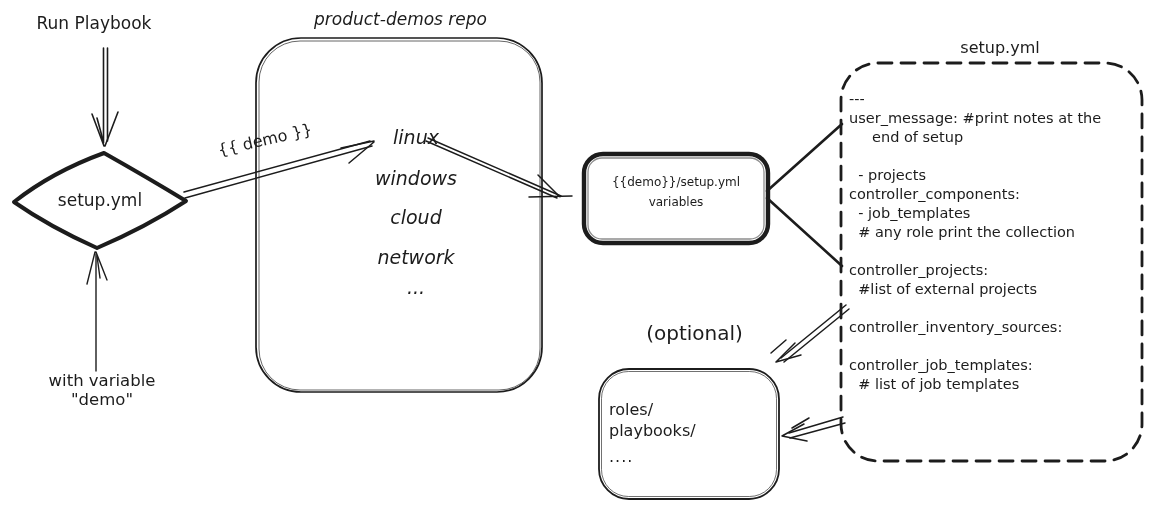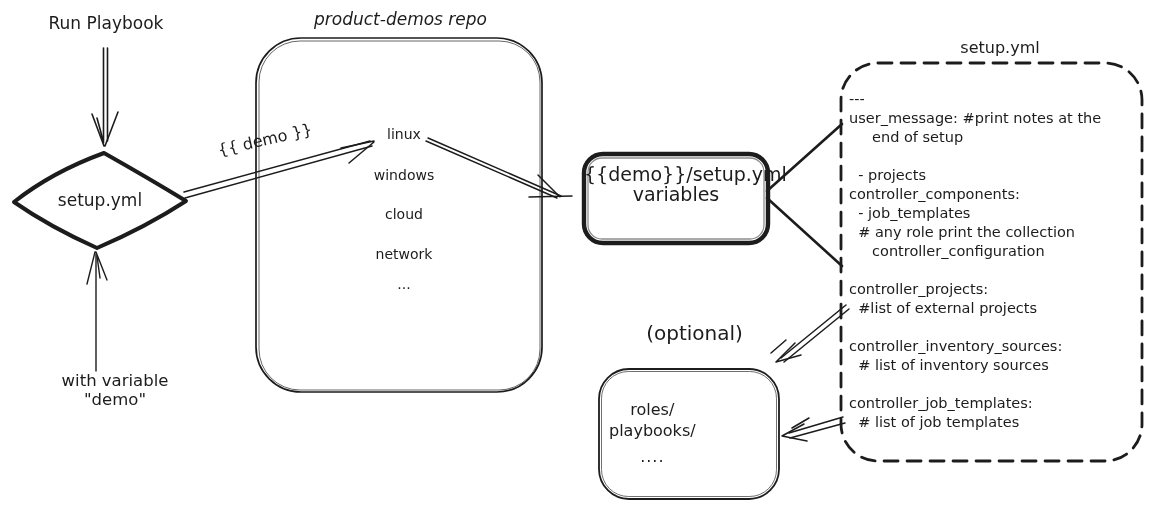--- a/index.html
+++ b/index.html
@@ -10,37 +10,37 @@
     width: 1151px;
     height: 505px;
     background: var(--bg);
     overflow: hidden;
     font-family: "DejaVu Sans", sans-serif;
     color: var(--ink);
   }
   .stage svg { position: absolute; left: 0; top: 0; }
   .t { position: absolute; color: var(--ink); }
   .center { text-align: center; }
-  .run-playbook-label { left: 48px; top: 13px; width: 116px; font-size: 17px; }
+  .run-playbook-label { left: 36px; top: 13px; width: 116px; font-size: 17px; }
   .diamond-label { left: 14px; top: 190px; width: 172px; font-size: 17px; }
-  .with-variable-label { left: 35px; top: 371px; width: 160px; font-size: 16.5px; line-height: 19px; }
+  .with-variable-label { left: 22px; top: 371px; width: 160px; font-size: 16.5px; line-height: 19px; }
   .repo-title { left: 298px; top: 9px; width: 205px; font-size: 17px; font-style: italic; }
-  .repo-item { left: 304px; width: 200px; font-size: 14px; }
+  .repo-item { left: 316px; width: 200px; font-size: 19px; font-style: italic; }
   .repo-item-0 { top: 126px; }
   .repo-item-1 { top: 167px; }
   .repo-item-2 { top: 206px; }
   .repo-item-3 { top: 246px; }
   .repo-item-4 { top: 276px; }
   .demo-arrow-label { left: 218px; top: 141px; font-size: 16px; transform: rotate(-13deg); transform-origin: left center; }
-  .variables-label { left: 584px; top: 164px; width: 184px; font-size: 19px; line-height: 20px; }
+  .variables-label { left: 584px; top: 172px; width: 184px; font-size: 12px; line-height: 20px; }
   .setupyml-title { left: 935px; top: 38px; width: 130px; font-size: 16px; }
   .yaml-content { left: 849px; top: 90px; font-size: 14.5px; }
   .yaml-content .line { height: 19px; line-height: 19px; white-space: pre; }
   .optional-label { left: 612px; top: 324px; width: 165px; font-size: 20px; line-height: 18px; }
-  .extrepo-content { left: 609px; top: 399px; font-size: 16px; text-align: center; }
+  .extrepo-content { left: 609px; top: 399px; font-size: 16px; }
   .extrepo-content .line { line-height: 21px; white-space: pre; }
   .extrepo-content .line:nth-child(3) { margin-top: 5px; letter-spacing: 1px; }
   path, rect { stroke: var(--ink); fill: none; }
 </style>
 </head>
 <body>
 
 <div class="stage">
 
   <svg width="1151" height="505" viewBox="0 0 1151 505">
@@ -131,27 +131,25 @@
 
   <div class="t yaml-content">
       <div class="line">---</div>
       <div class="line">user_message: #print notes at the</div>
       <div class="line">     end of setup</div>
       <div class="line"></div>
       <div class="line">  - projects</div>
       <div class="line">controller_components:</div>
       <div class="line">  - job_templates</div>
       <div class="line">  # any role print the collection</div>
-      <div class="line">     controller_configuration</div>
       <div class="line"></div>
       <div class="line">controller_projects:</div>
       <div class="line">  #list of external projects</div>
       <div class="line"></div>
       <div class="line">controller_inventory_sources:</div>
-      <div class="line">  # list of inventory sources</div>
       <div class="line"></div>
       <div class="line">controller_job_templates:</div>
       <div class="line">  # list of job templates</div>
     </div>
 
   <div class="t optional-label center">
     <div>(optional)</div>
   </div>
 
   <div class="t extrepo-content">

